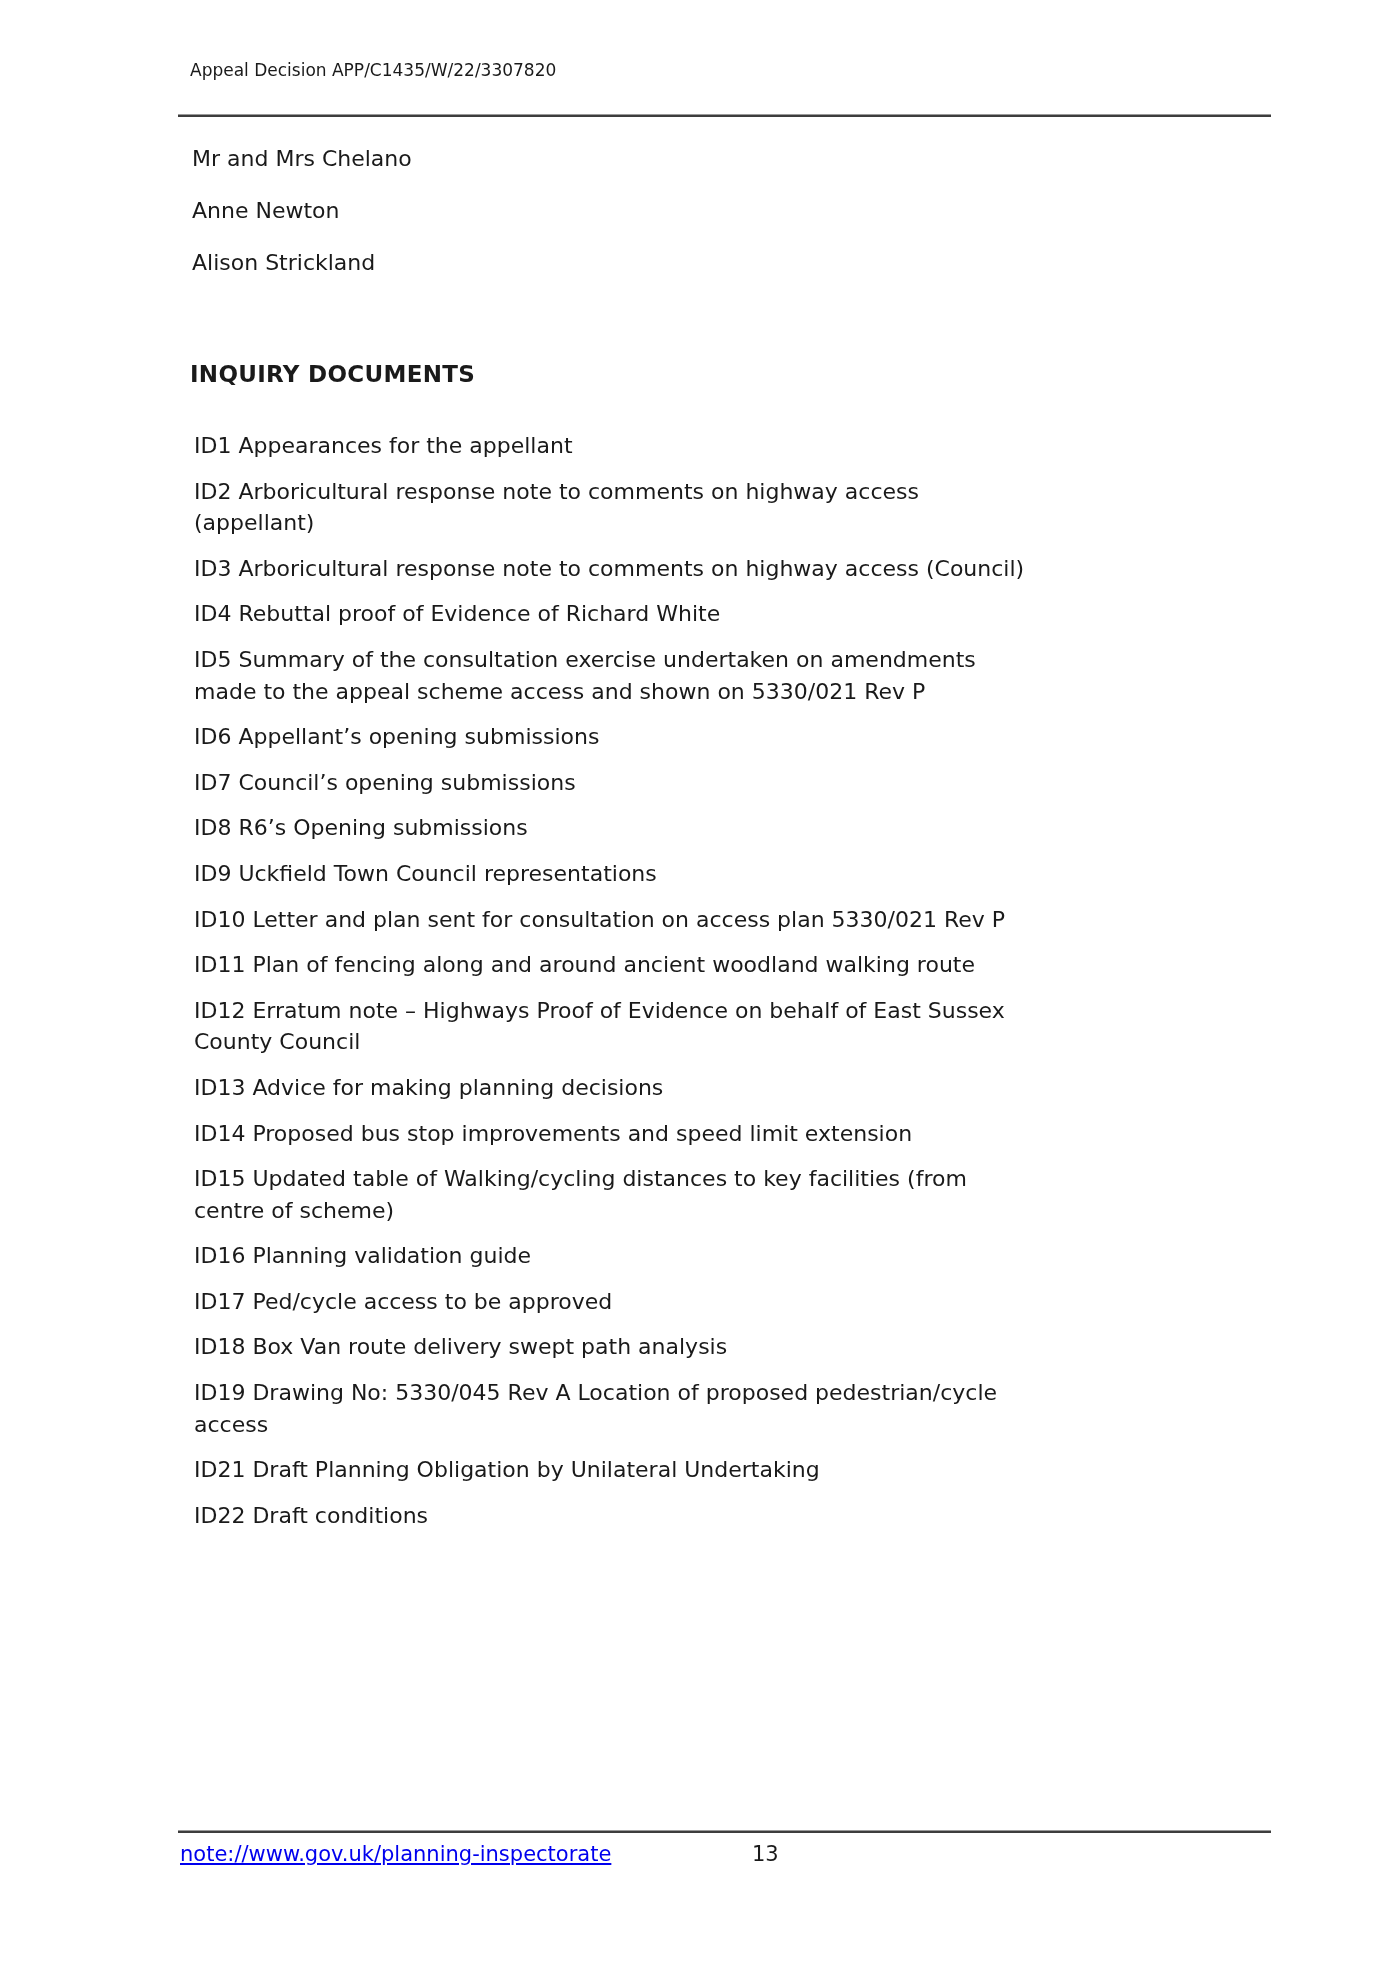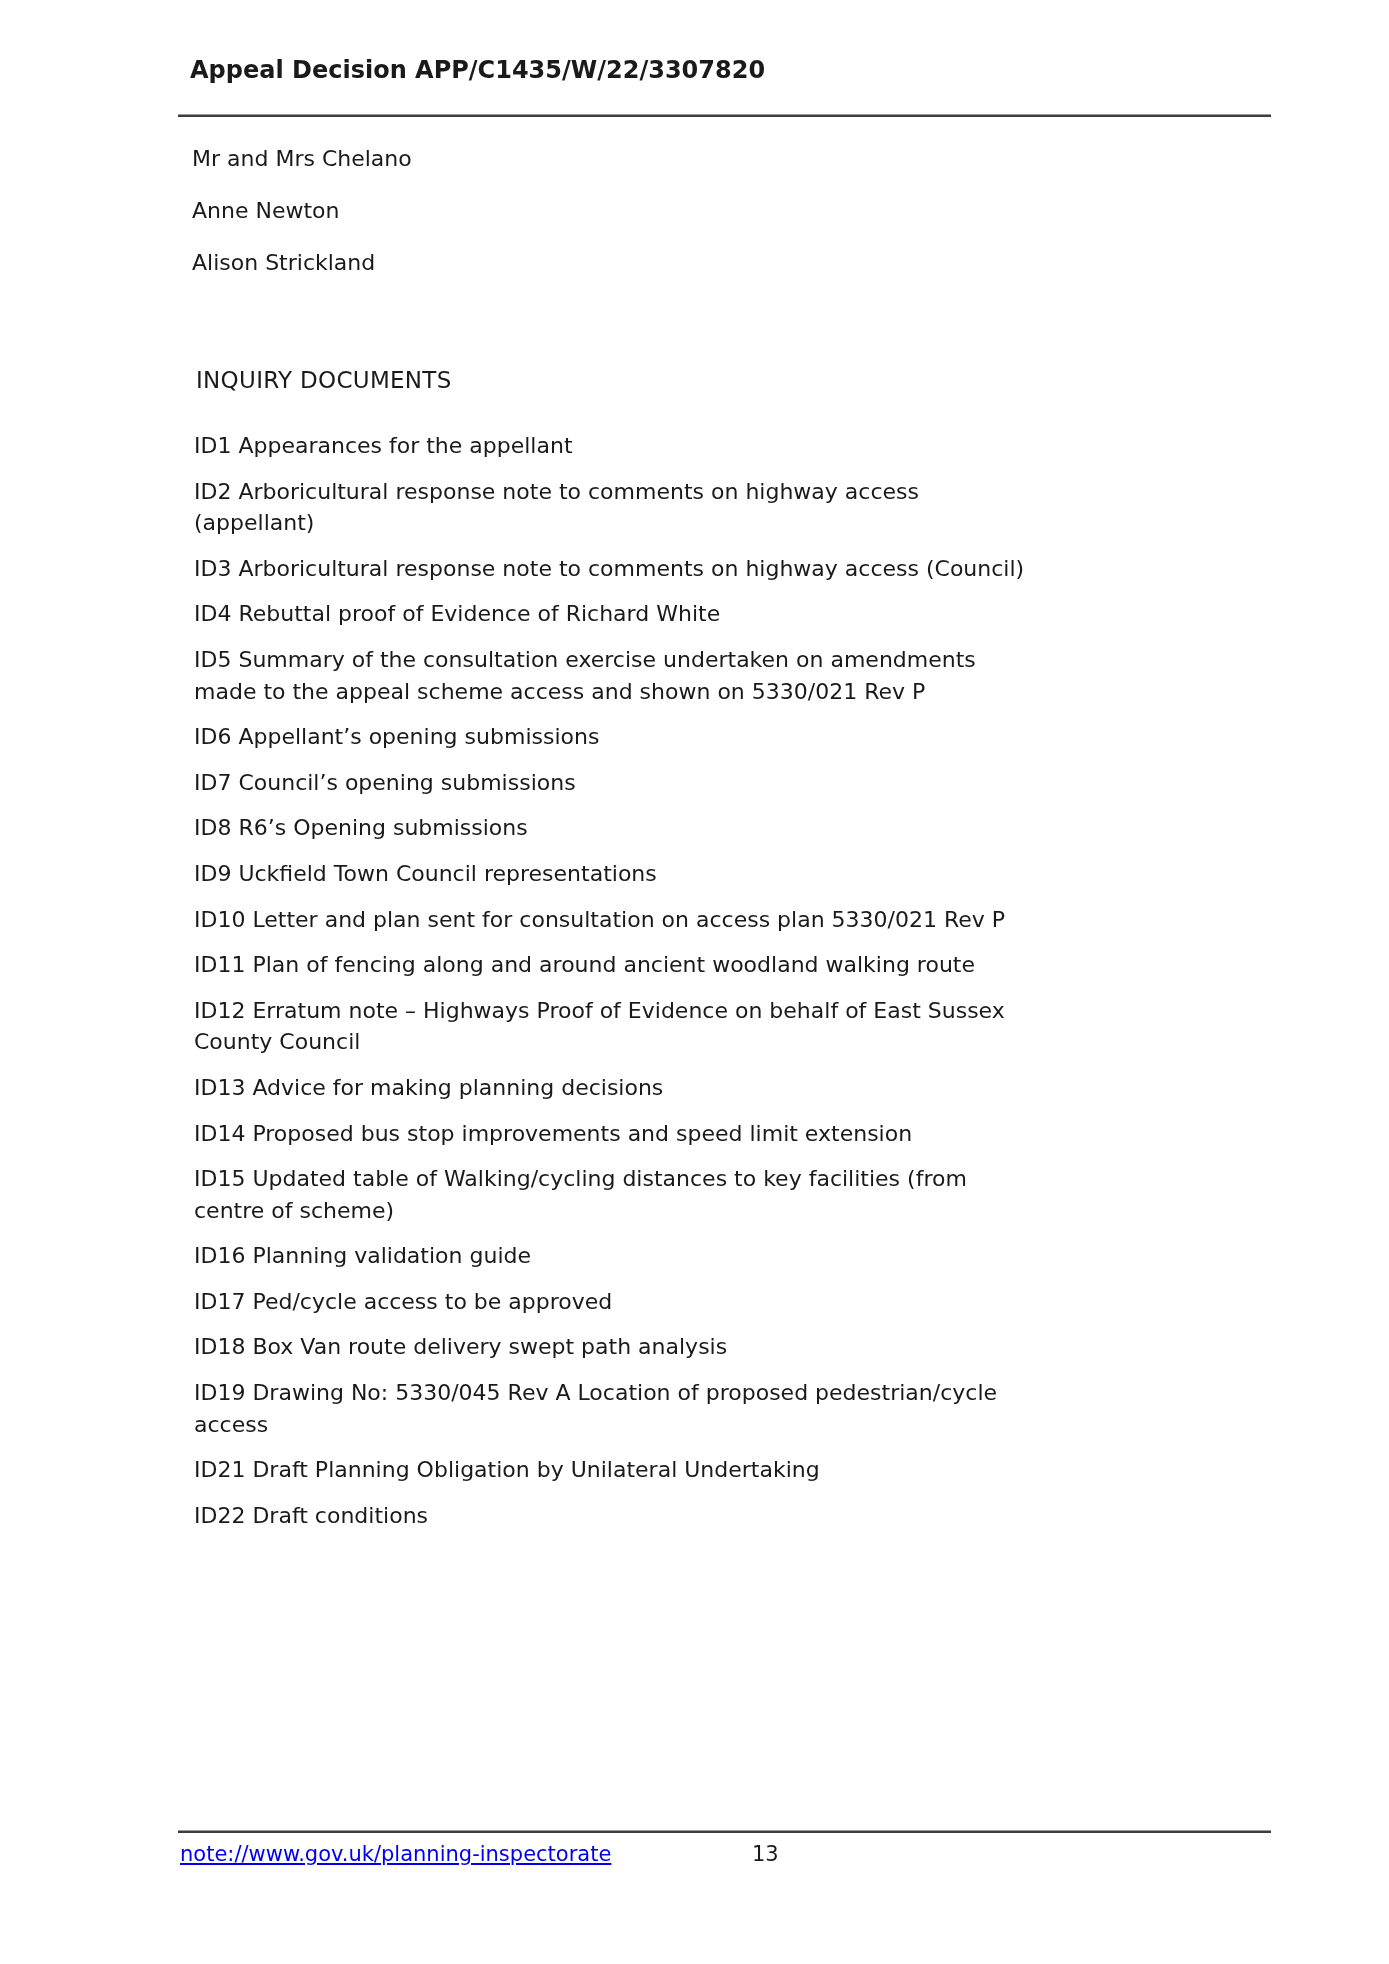--- a/index.html
+++ b/index.html
@@ -13,24 +13,23 @@
     height: 1964px;
     background: #ffffff;
     font-family: "DejaVu Sans", "Liberation Sans", sans-serif;
     color: #1a1a1a;
     overflow: hidden;
   }
   .header-title {
     position: absolute;
     left: 190px;
     top: 58px;
-    font-size: 24px;
+    font-size: 17px;
     line-height: 24px;
     white-space: nowrap;
-    font-weight: bold;
   }
   .rule {
     position: absolute;
     left: 178px;
     width: 1093px;
     height: 2px;
     background: #3d3d3d;
     border-top: 1px solid #9a9a9a;
   }
   .rule-top { top: 114px; }
@@ -43,24 +42,24 @@
   .name {
     margin: 0 0 27px 12px;
     font-size: 22px;
     line-height: 25px;
     white-space: nowrap;
   }
   .section-heading {
     position: absolute;
     left: 180px;
     top: 351px;
-    margin: 16px;
+    margin: 10px;
     font-size: 23px;
     line-height: 27px;
-    font-weight: normal;
+    font-weight: bold;
     letter-spacing: 0.3px;
     white-space: nowrap;
   }
   .doc-list {
     position: absolute;
     left: 180px;
     top: 416px;
     width: 870px;
     font-size: 22px;
     line-height: 31.6px;

